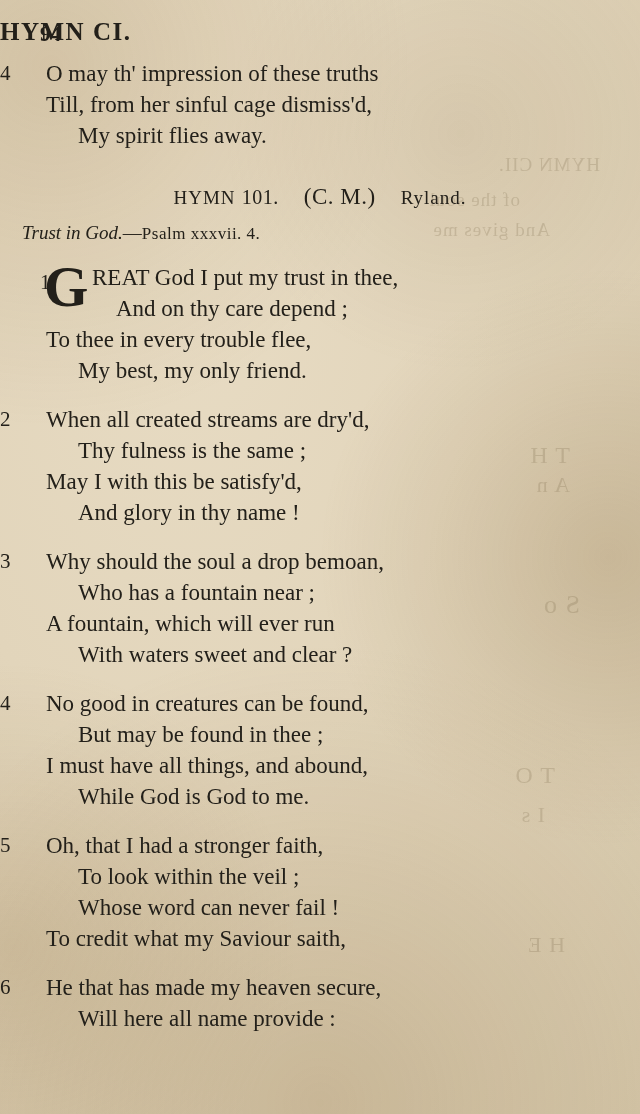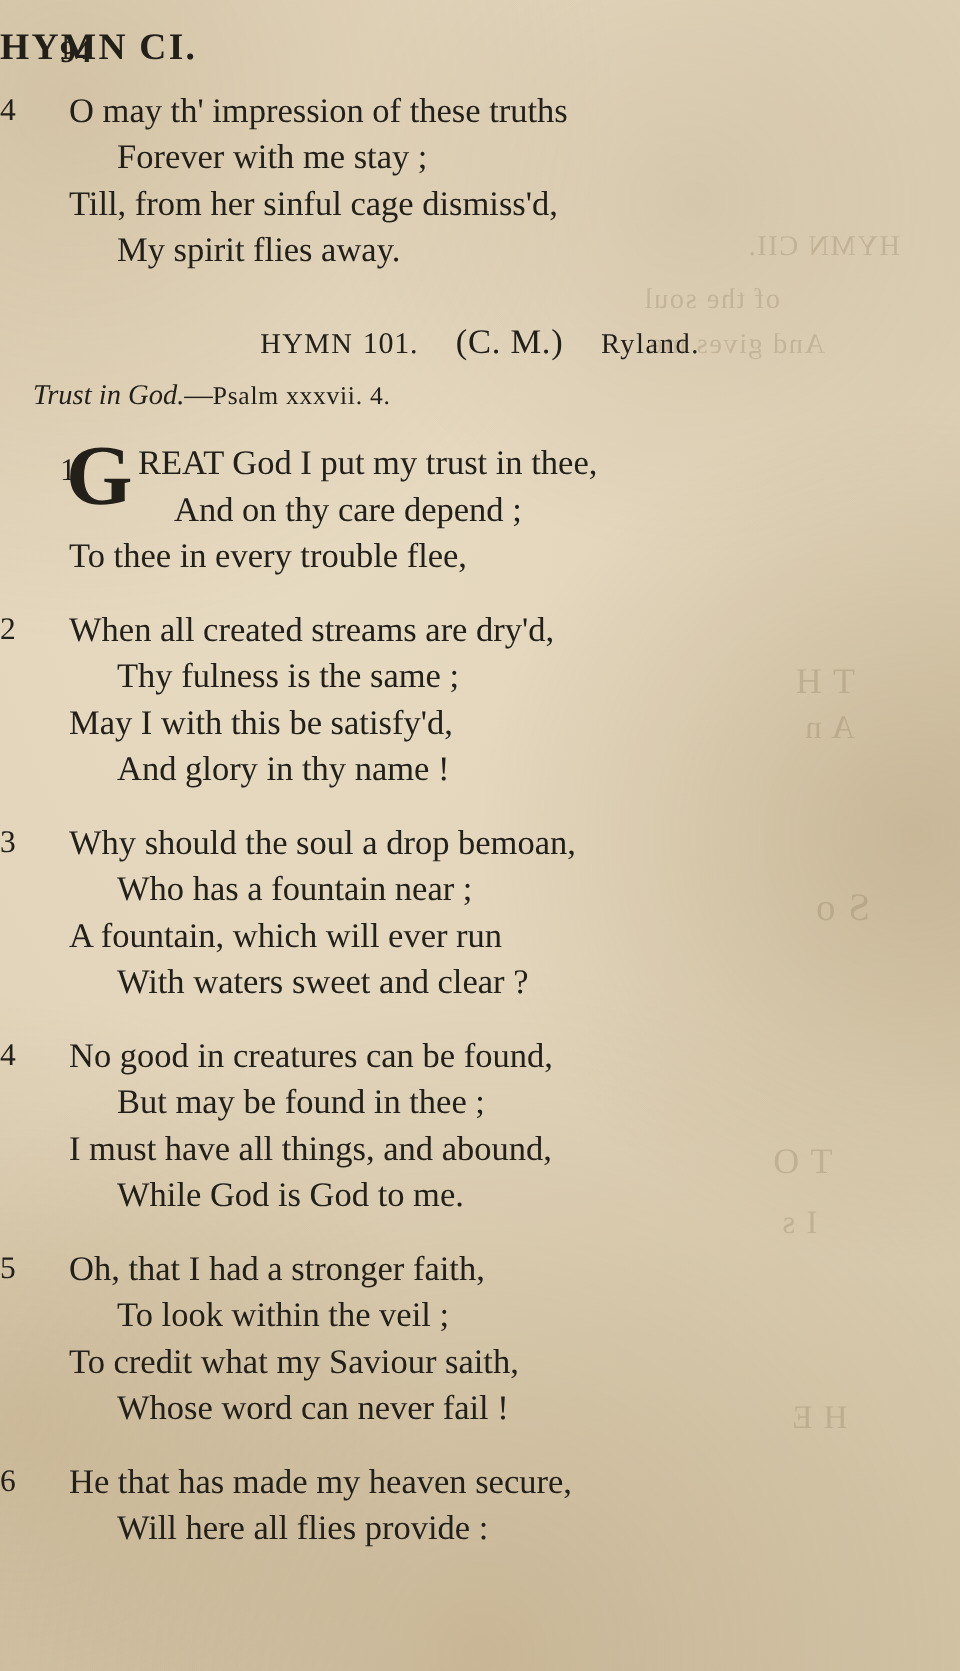--- a/index.html
+++ b/index.html
@@ -175,21 +175,20 @@
     <div class="page-header">
       <div class="folio">94</div>
       <div class="running-head">HYMN CI.</div>
     </div>
 
     <div class="stanza">
       <div class="line t1">
         <span class="ln-num">4</span>
         <span>O may th' impression of these truths</span>
       </div>
-      <div class="line t2">Forever with me stay ;</div>
       <div class="line t1">Till, from her sinful cage dismiss'd,</div>
       <div class="line t2">My spirit flies away.</div>
     </div>
 
     <div class="hymn-head">
       <span class="sc">HYMN</span>
       <span class="num">101.</span>
       &nbsp;&nbsp;
       <span>(C. M.)</span>
       &nbsp;&nbsp;
@@ -199,20 +198,21 @@
     <div class="subject">
       <i>Trust in God.</i><span>—</span><span class="sc">Psalm xxxvii. 4.</span>
     </div>
 
     <div class="dropcap-stanza">
       <span class="ln-num" style="top:8px; left:40px; position:absolute;">1</span>
       <span class="dropcap">G</span>
       <div class="first-line">REAT God I put my trust in thee,</div>
       <div class="second-line">And on thy care depend ;</div>
       <div class="line t1" style="padding-left:46px;">To thee in every trouble flee,</div>
+      <div class="line t2">My best, my only friend.</div>
     </div>
 
     <div class="stanza gap">
       <div class="line t1">
         <span class="ln-num">2</span>
         <span>When all created streams are dry'd,</span>
       </div>
       <div class="line t2">Thy fulness is the same ;</div>
       <div class="line t1">May I with this be satisfy'd,</div>
       <div class="line t2">And glory in thy name !</div>
@@ -237,26 +237,26 @@
       <div class="line t1">I must have all things, and abound,</div>
       <div class="line t2">While God is God to me.</div>
     </div>
 
     <div class="stanza gap">
       <div class="line t1">
         <span class="ln-num">5</span>
         <span>Oh, that I had a stronger faith,</span>
       </div>
       <div class="line t2">To look within the veil ;</div>
+      <div class="line t2">Whose word can never fail !</div>
       <div class="line t1">To credit what my Saviour saith,</div>
-      <div class="line t2">Whose word can never fail !</div>
     </div>
 
     <div class="stanza gap">
       <div class="line t1">
         <span class="ln-num">6</span>
         <span>He that has made my heaven secure,</span>
       </div>
-      <div class="line t2">Will here all flies provide :</div>
+      <div class="line t2">Will here all name provide :</div>
     </div>
 
   </div>
 </div>
 
 </body></html>

